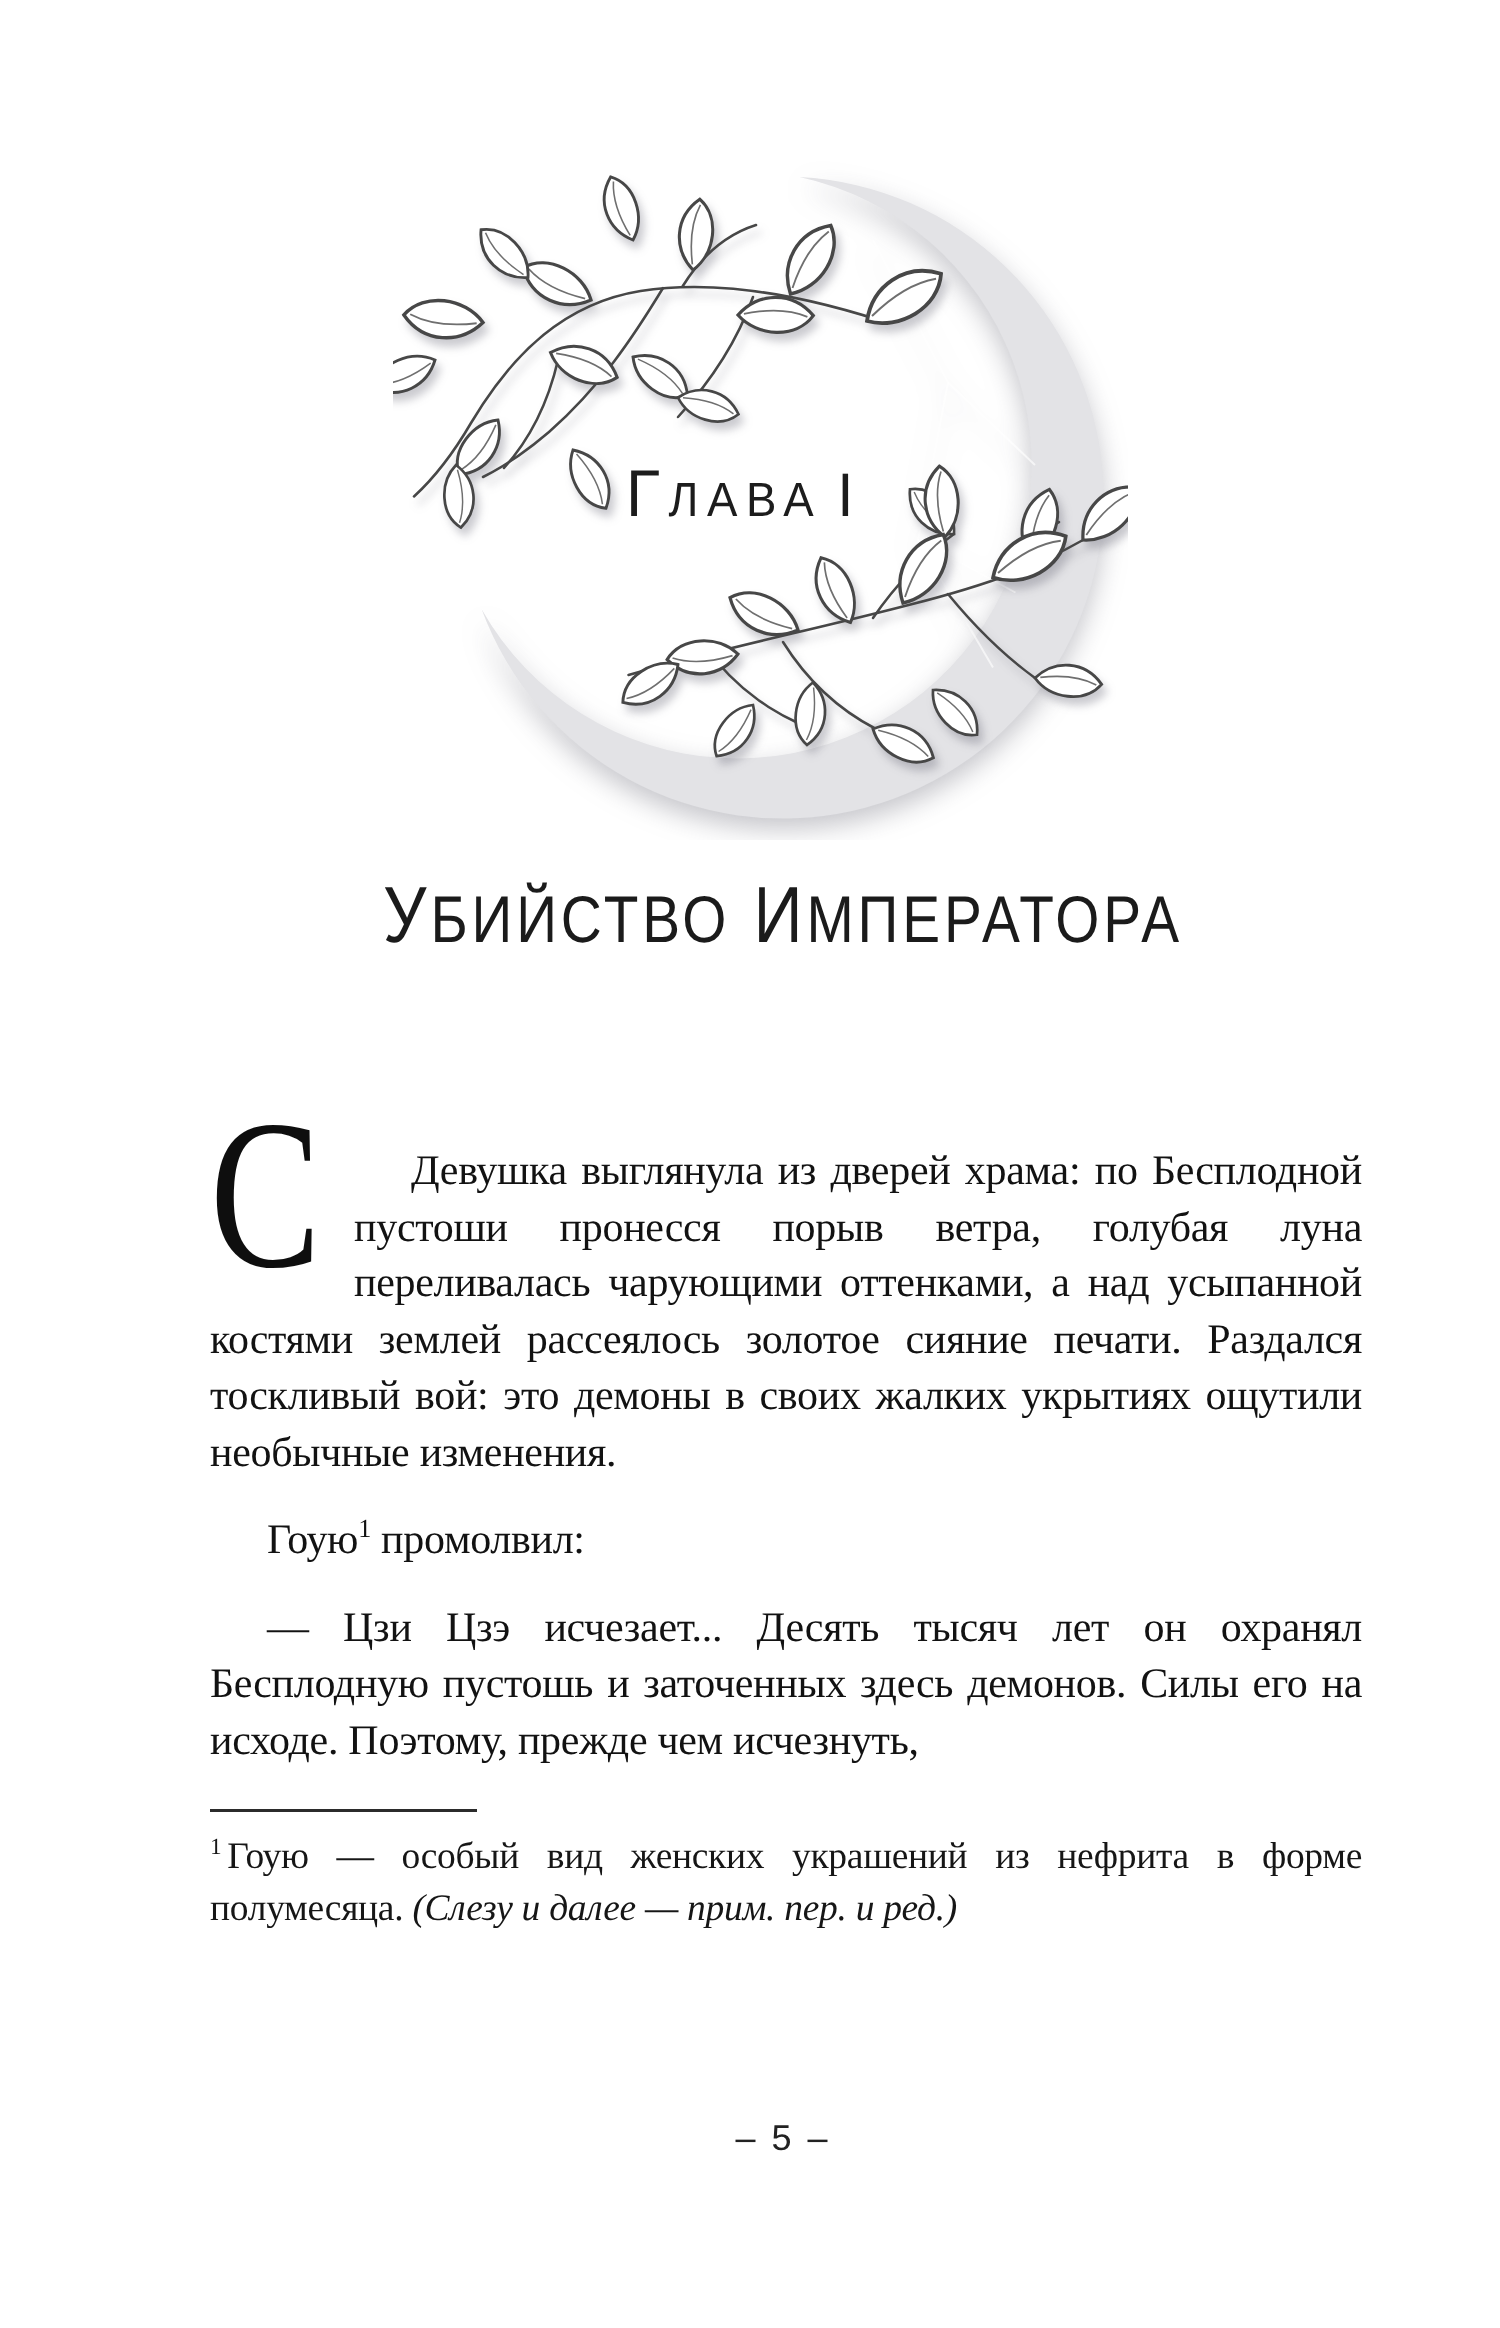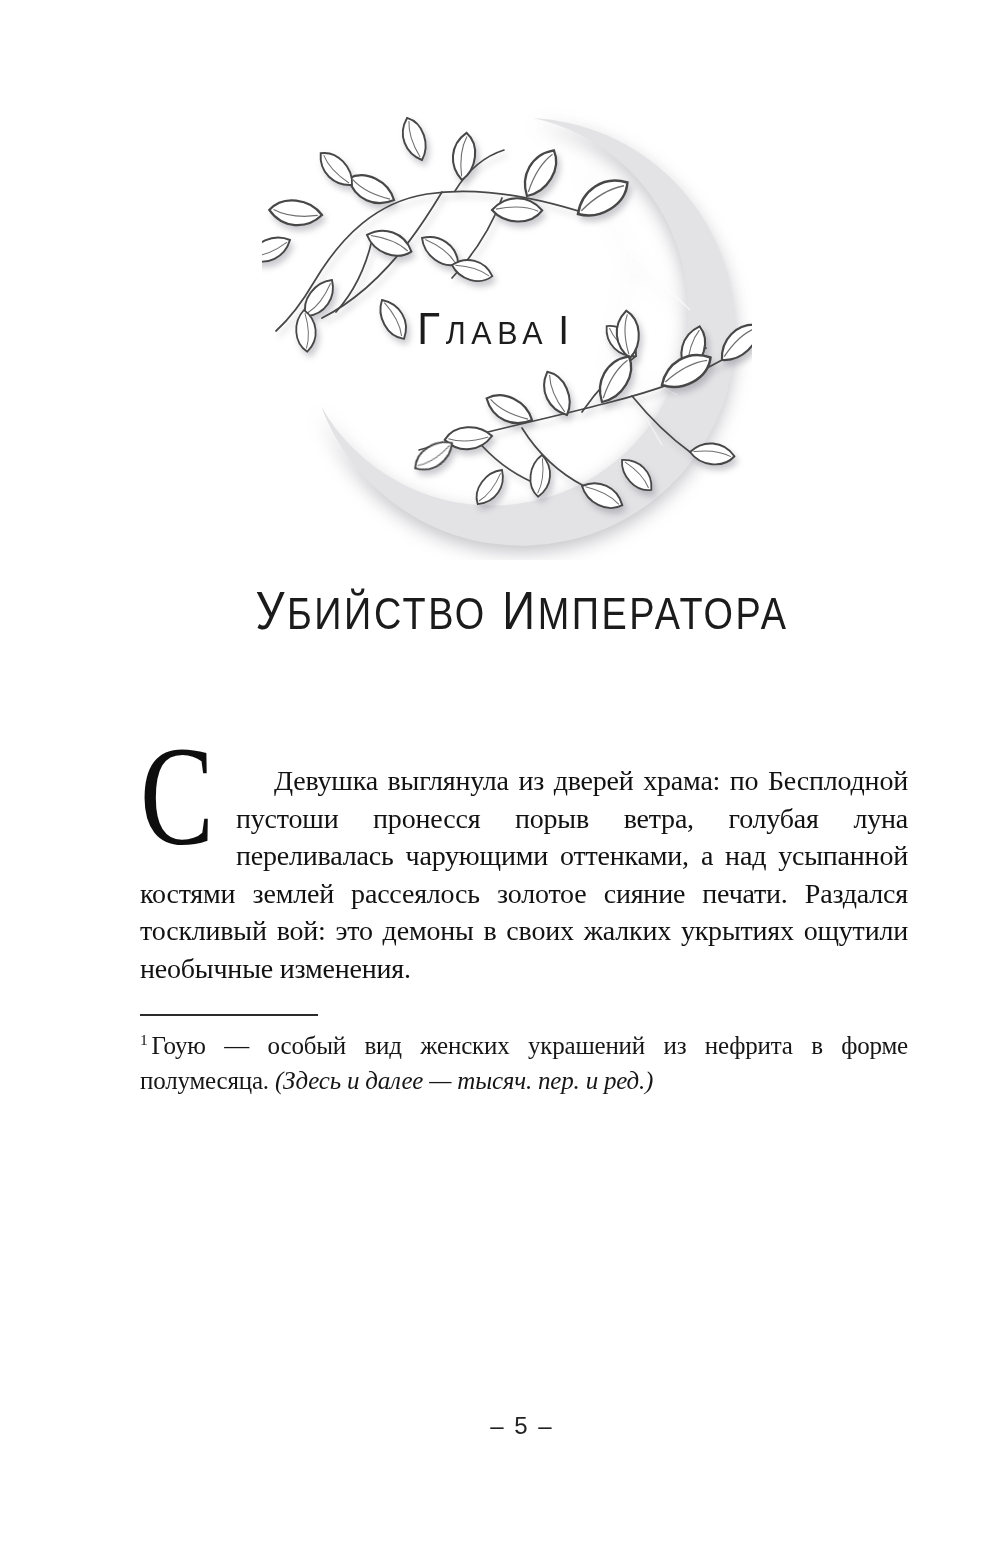--- a/index.html
+++ b/index.html
@@ -146,21 +146,23 @@
     <span class="numeral">I</span>
   </div>
 
   <div class="page-title">
     <span class="lead">У</span><span class="rest">БИЙСТВО</span><span class="word-gap"></span><span class="lead">И</span><span class="rest">МПЕРАТОРА</span>
   </div>
 
   <div class="text-column">
     <p class="para"><span class="dropcap">С</span></p>
     <p class="para indent"><span>Девушка выглянула из дверей храма: по Бесплодной пустоши пронесся порыв ветра, голубая луна переливалась чарующими оттенками, а над усыпанной костями землей рассеялось золотое сияние печати. Раздался тоскливый вой: это демоны в своих жалких укрытиях ощутили необычные изменения.</span></p>
+    <p class="para indent"><span>Гоую</span><sup>1</sup><span> промолвил:</span></p>
+    <p class="para indent"><span>— Цзи Цзэ исчезает... Десять тысяч лет он охранял Бесплодную пустошь и заточенных здесь демонов. Силы его на исходе. Поэтому, прежде чем исчезнуть,</span></p>
 
     <div class="footnote-rule"></div>
     <p class="footnote"><sup>1</sup><span>Гоую — особый вид женских украшений из нефрита в форме полумесяца.</span>
-      <em>(Здесь и далее — тысяч. пер. и ред.)</em></p>
+      <em>(Слезу и далее — прим. пер. и ред.)</em></p>
   </div>
 
   <div class="page-number">– 5 –</div>
 
 </div>
 
 </body></html>

